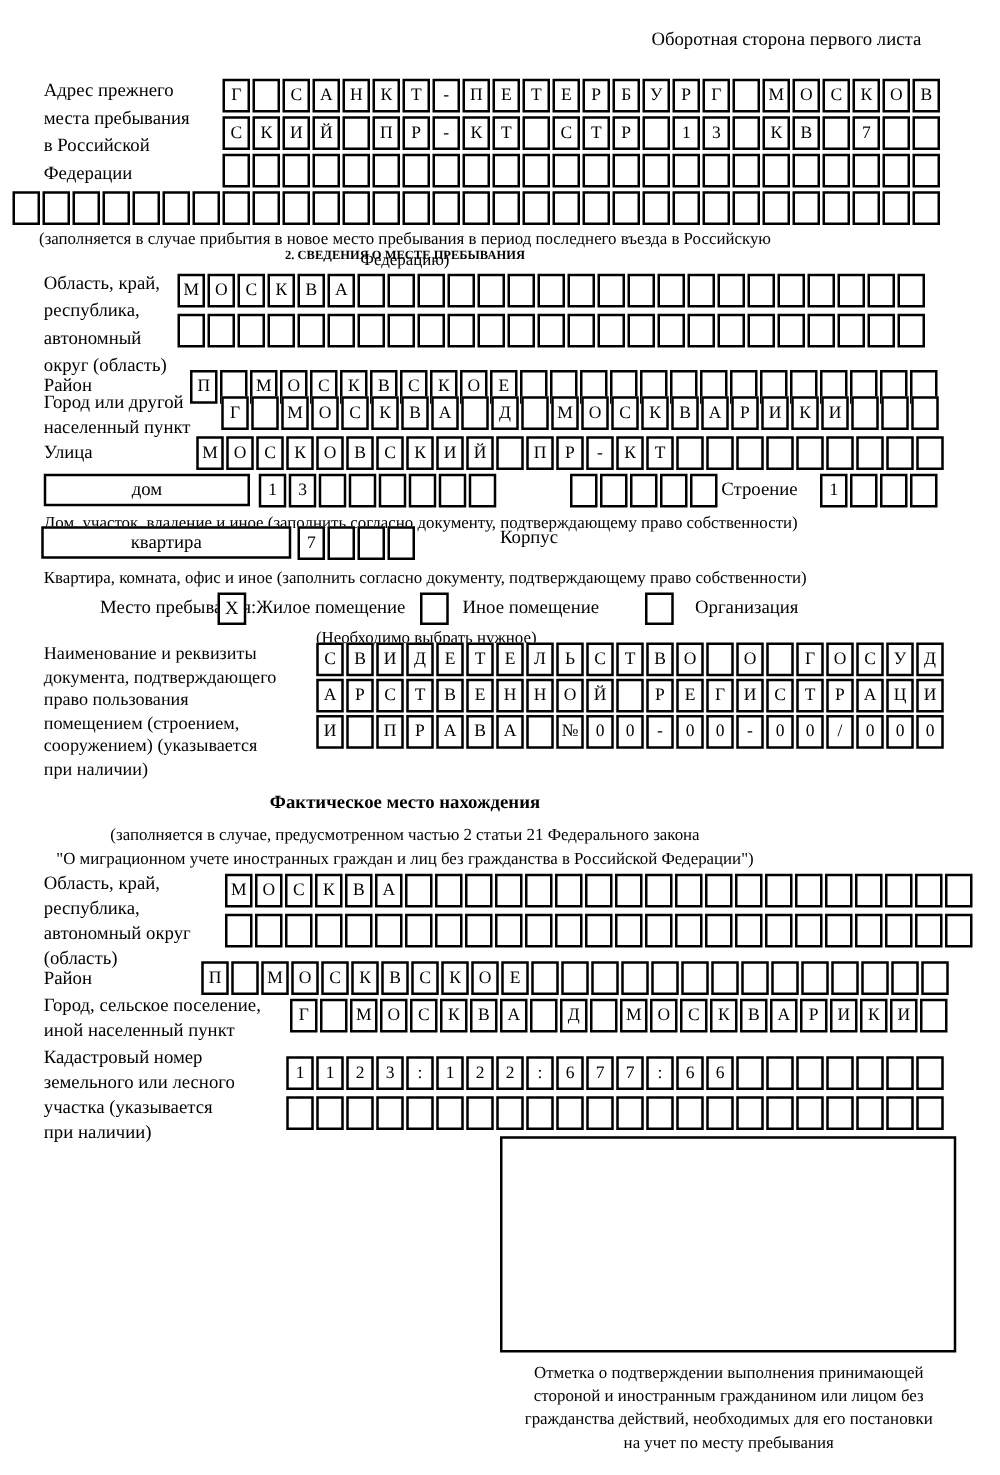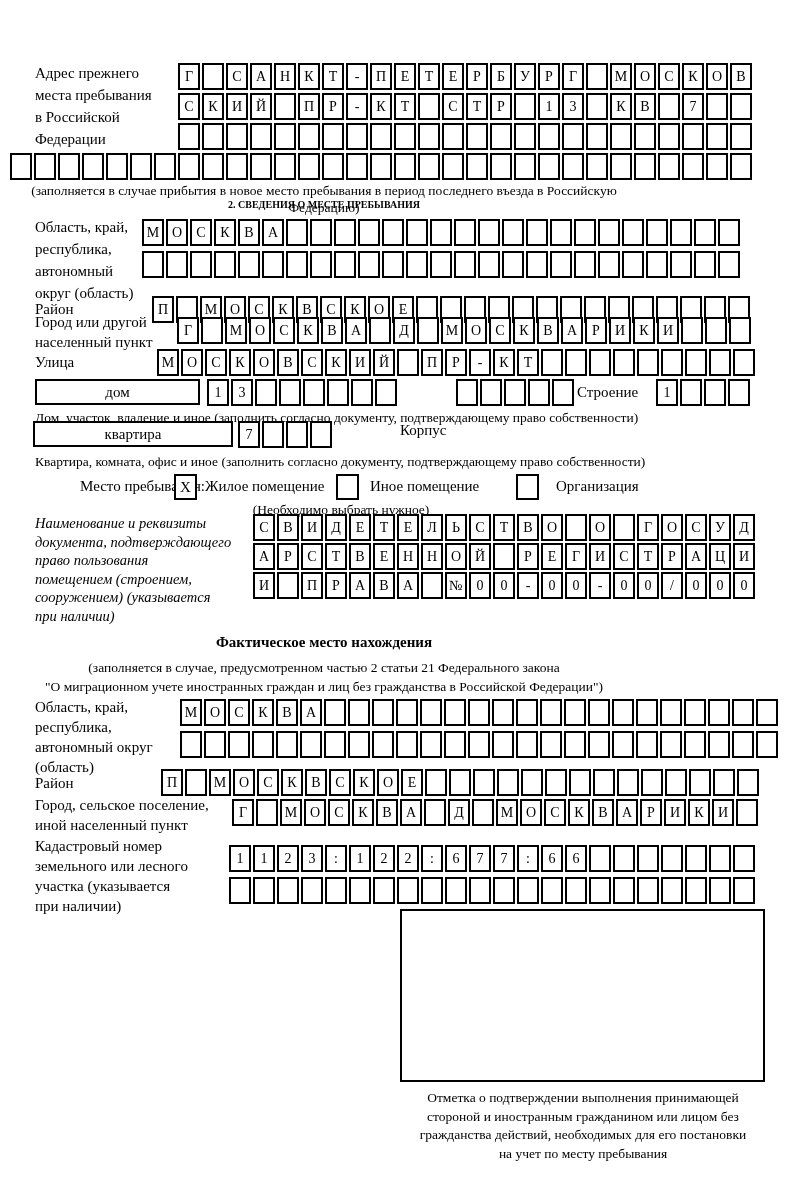--- a/index.html
+++ b/index.html
@@ -31,20 +31,21 @@
   .title { position:absolute; font-weight:bold; font-size:10px; }
   .hdr { position:absolute; top:24px; left:0; width:737px; text-align:right; font-size:15px; }
   .stamp { position:absolute; border:2px solid #000; background:#fff; }
   .caption { position:absolute; font-size:13.5px; line-height:18.5px; text-align:center; white-space:pre-line; }
 </style>
 </head>
 <body>
 
 <div id="page">
 
+  <div class="hdr">Оборотная сторона первого листа</div>
 
   <div class="lbl" style="top:62px; left:35px;">Адрес прежнего
 места пребывания
 в Российской
 Федерации</div>
   <div class="row" style="top:63px; left:178px;">
       <span class="cell">Г</span>
       <span class="cell"></span>
       <span class="cell">С</span>
       <span class="cell">А</span>
@@ -343,21 +344,21 @@
 
   <div class="lbl" style="top:475px; left:35px;margin-left:45px;">Место пребывания:</div>
   <div class="chk" style="top:474px; left:174px;">X</div>
   <div class="lbl" style="top:475px; left:205px;">Жилое помещение</div>
   <div class="chk" style="top:474px; left:336px;"></div>
   <div class="lbl" style="top:475px; left:370px;">Иное помещение</div>
   <div class="chk" style="top:474px; left:516px;"></div>
   <div class="lbl" style="top:475px; left:556px;">Организация</div>
   <div class="note" style="top:501px; left:0; width:682px; text-align:center;">(Необходимо выбрать нужное)</div>
 
-  <div class="lbl doc" style="top:514px; left:35px;font-style:italic;">Наименование и реквизиты
+  <div class="lbl doc" style="top:514px; left:35px;">Наименование и реквизиты
 документа, подтверждающего
 право пользования
 помещением (строением,
 сооружением) (указывается
 при наличии)</div>
   <div class="row" style="top:514px; left:253px;">
       <span class="cell">С</span>
       <span class="cell">В</span>
       <span class="cell">И</span>
       <span class="cell">Д</span>

